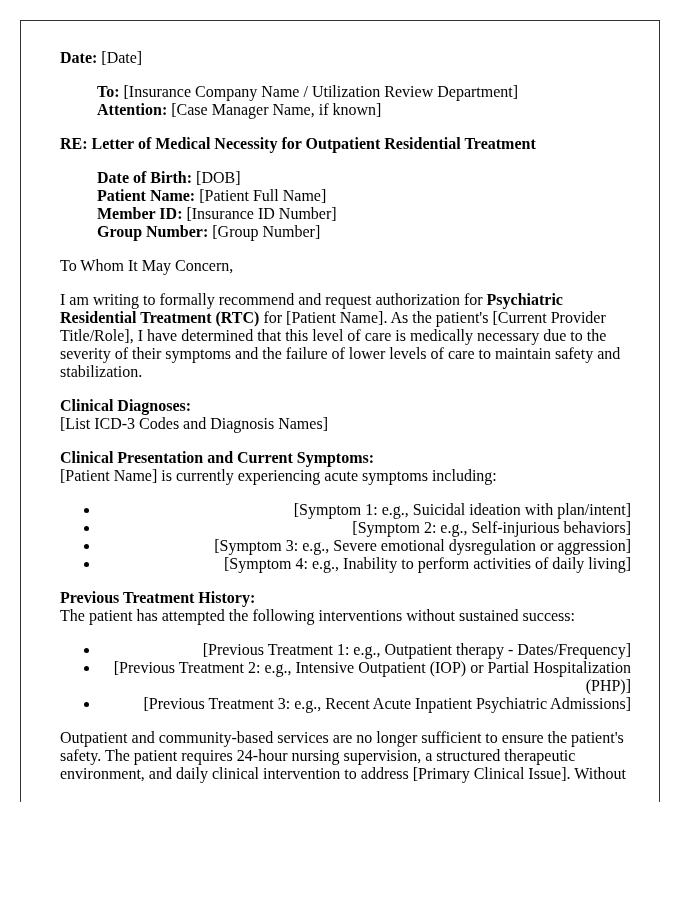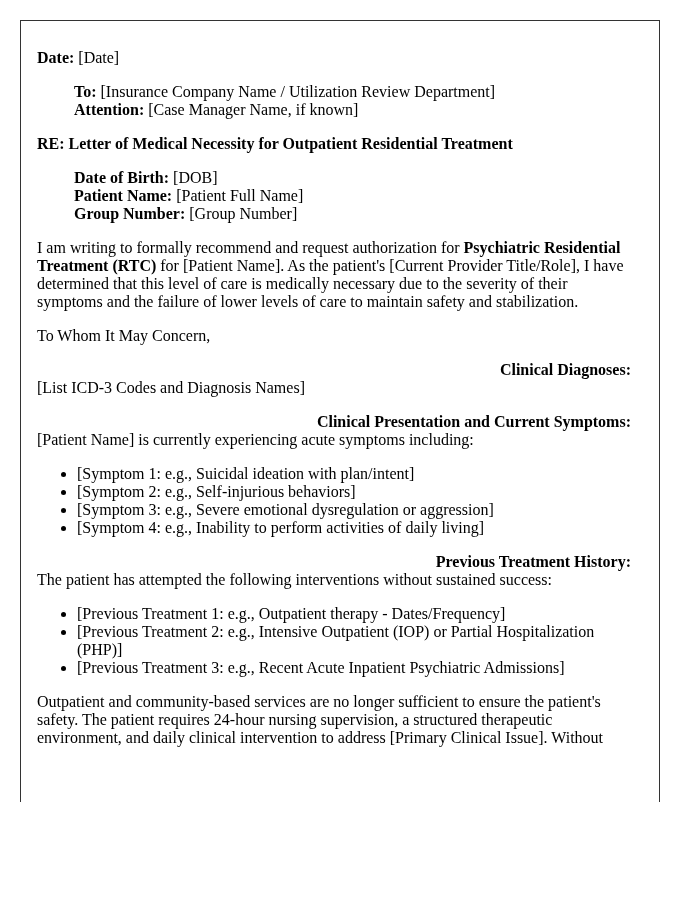--- a/index.html
+++ b/index.html
@@ -5,32 +5,32 @@
     html, body { margin: 0; padding: 0; background: #ffffff; }
     body { width: 700px; height: 900px; position: relative; overflow: hidden; }
     .page {
       position: absolute;
       left: 20px; top: 20px;
       width: 640px; height: 782px;
       border: 1px solid #333333;
       border-bottom: none;
       box-sizing: border-box;
       overflow: hidden;
-      padding: 28px 28px 0 16px;
+      padding: 28px 28px 0 39px;
       font-family: "Liberation Serif", serif;
       font-size: 16px;
       line-height: 18px;
       color: #000000;
     }
     p { margin: 0 0 16px 0; }
     .field { display: block; margin-left: 37px; }
     b { font-weight: bold; }
-    ul { margin: 0 0 16px 0; padding-left: 40px; }
+    ul { margin: 0 0 16px 0; padding-left: 40px; text-align: right; }
     li { margin: 0; }
-    .section-title { font-weight: bold; display: block; text-align: right; }
+    .section-title { font-weight: bold; display: block; }
   </style>
 </head>
 <body>
 
 <div class="page">
 
   <p>
     <b>Date:</b>
     <span>[Date]</span>
   </p>
@@ -53,28 +53,32 @@
   <p>
     <span class="field">
       <b>Date of Birth:</b>
       <span>[DOB]</span>
     </span>
     <span class="field">
       <b>Patient Name:</b>
       <span>[Patient Full Name]</span>
     </span>
     <span class="field">
+      <b>Member ID:</b>
+      <span>[Insurance ID Number]</span>
+    </span>
+    <span class="field">
       <b>Group Number:</b>
       <span>[Group Number]</span>
     </span>
   </p>
 
+  <p>To Whom It May Concern,</p>
+
   <p><span>I am writing to formally recommend and request authorization for </span><b>Psychiatric Residential Treatment (RTC)</b><span> for [Patient Name]. As the patient's [Current Provider Title/Role], I have determined that this level of care is medically necessary due to the severity of their symptoms and the failure of lower levels of care to maintain safety and stabilization.</span></p>
-
-  <p>To Whom It May Concern,</p>
 
   <p>
     <span class="section-title">Clinical Diagnoses:</span>
     <span>[List ICD-3 Codes and Diagnosis Names]</span>
   </p>
 
   <p>
     <span class="section-title">Clinical Presentation and Current Symptoms:</span>
     <span>[Patient Name] is currently experiencing acute symptoms including:</span>
   </p>

